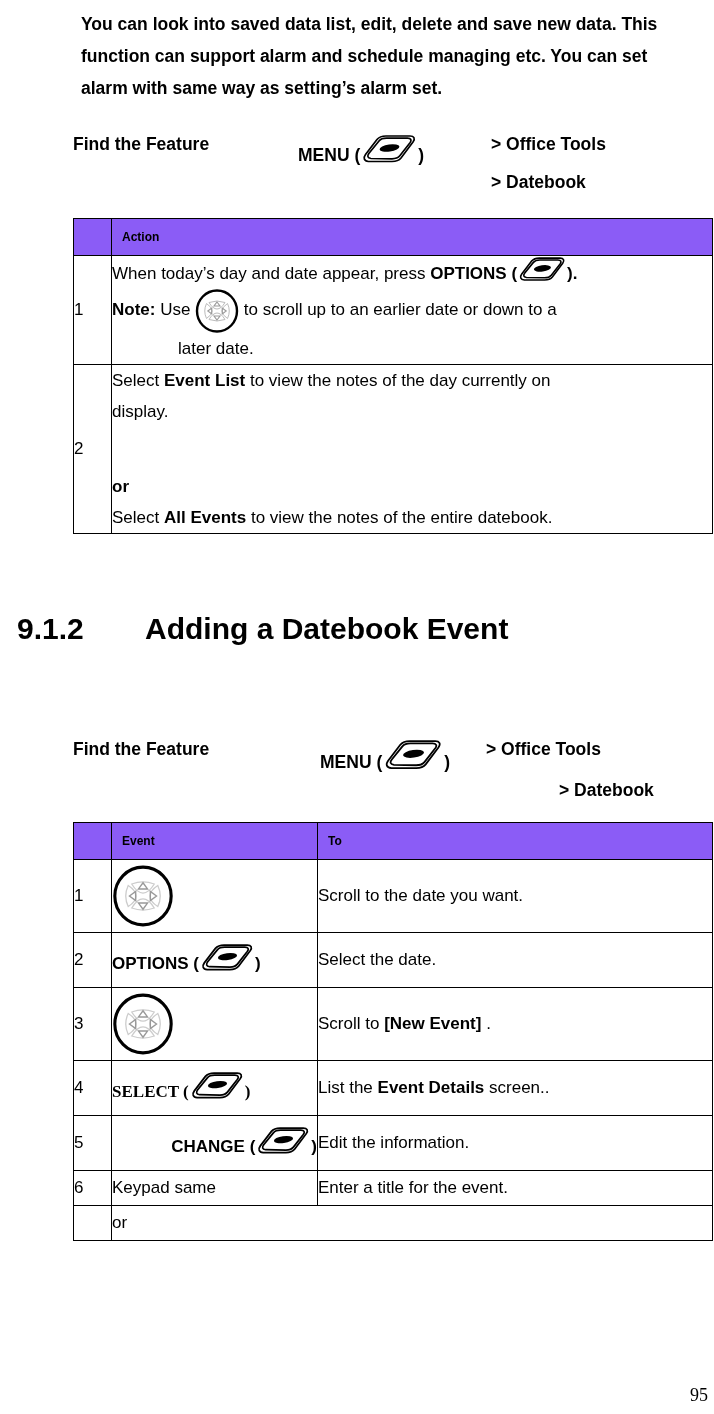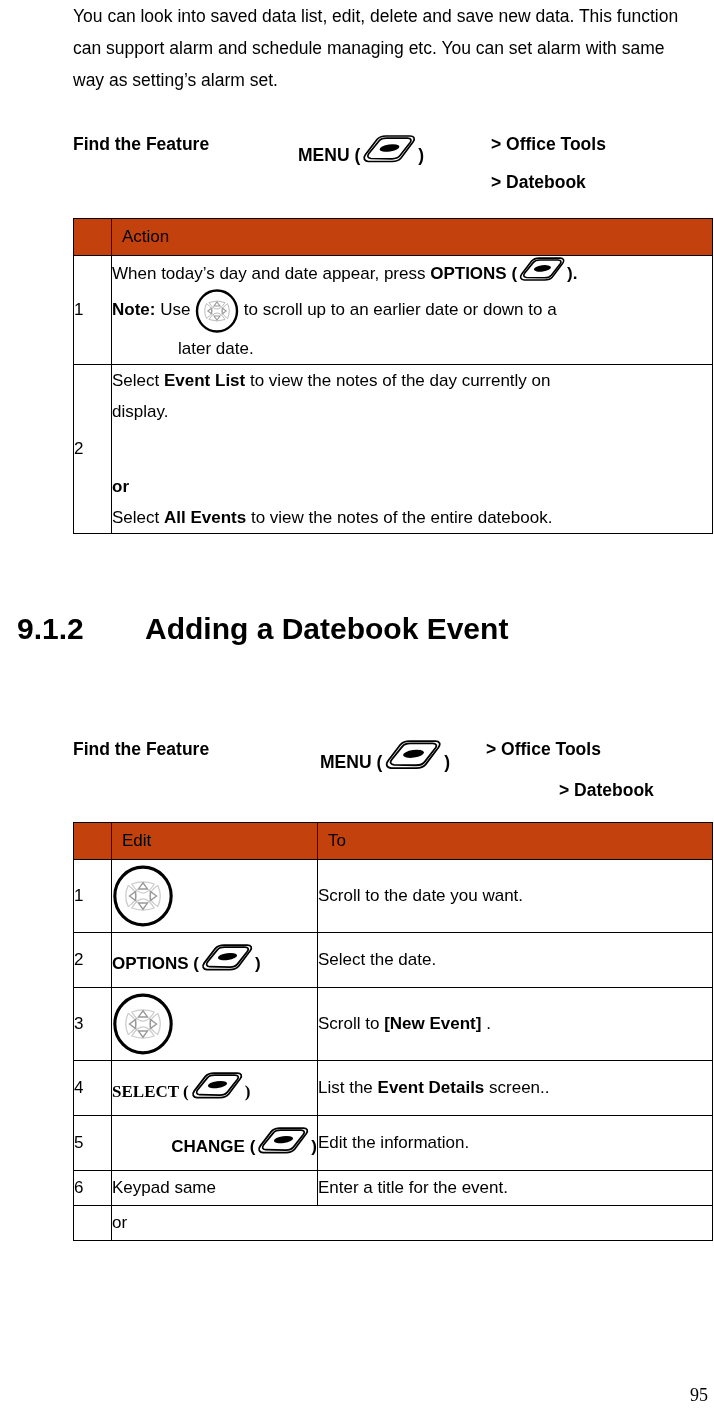--- a/index.html
+++ b/index.html
@@ -25,21 +25,22 @@
   
   .intro {
     position: absolute;
     left: 73px;
     top: 0px;
     width: 620px;
     font-size: 17.5px;
     line-height: 32px;
   }
   .intro p {
-    margin: 0;
+    margin: 8px;
+    font-weight: bold;
   }
 
   
   .find-block {
     position: absolute;
     left: 73px;
     width: 640px;
     font-weight: bold;
     font-size: 17.5px;
   }
@@ -91,23 +92,23 @@
     font-size: 17px;
     background: #ffffff;
   }
   table.proc td, table.proc th {
     border: 1px solid #000000;
     padding: 0;
     vertical-align: middle;
     text-align: left;
   }
   table.proc thead th {
-    background: #c2410c;
-    font-weight: normal;
-    font-size: 17px;
+    background: #8b5cf6;
+    font-weight: bold;
+    font-size: 12px;
     height: 36px;
     padding-left: 10px;
   }
   table.proc thead th.numhead {
     padding-left: 0;
   }
   td.num {
     text-align: center;
     font-size: 17px;
   }
@@ -273,21 +274,21 @@
 
   <table class="proc" style="left:73px; top:822px; width:640px;">
     <colgroup>
       <col style="width:38px;">
       <col style="width:206px;">
       <col>
     </colgroup>
     <thead>
       <tr>
         <th class="numhead"></th>
-        <th>Edit</th>
+        <th>Event</th>
         <th>To</th>
       </tr>
     </thead>
     <tbody>
 
       <tr>
         <td class="num">1</td>
         <td class="press" style="height:72px;">
           <span class="navkey"><svg width="62" height="62" viewBox="0 0 44 44">
                 <ellipse cx="22" cy="22" rx="20" ry="20.5" fill="#fff" stroke="#000" stroke-width="2.2"></ellipse>

